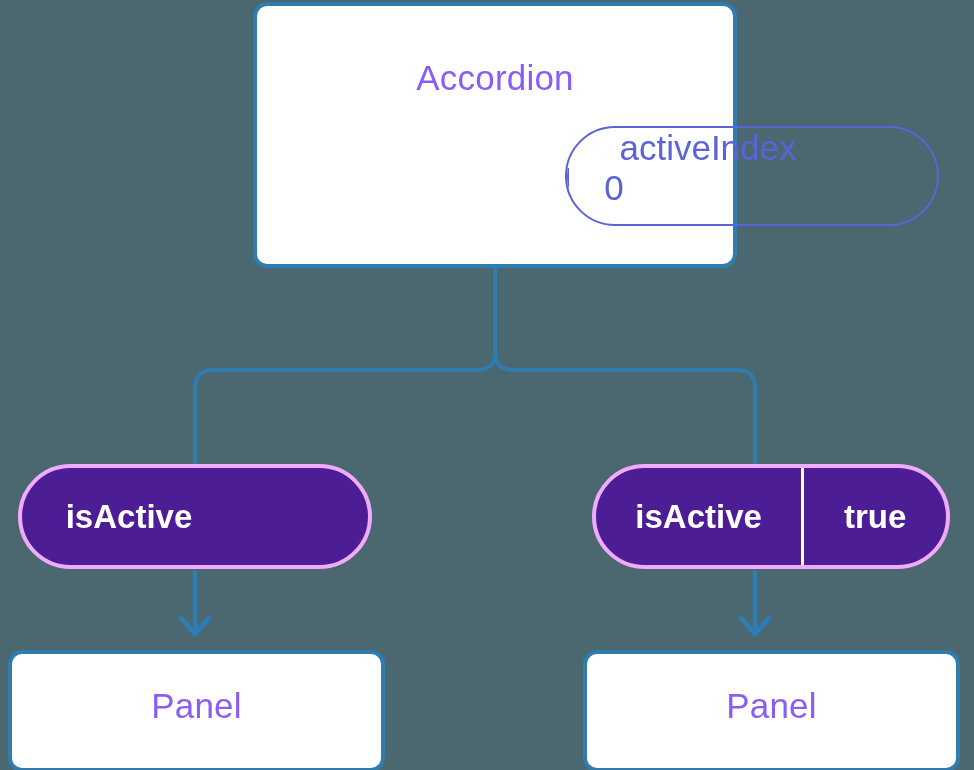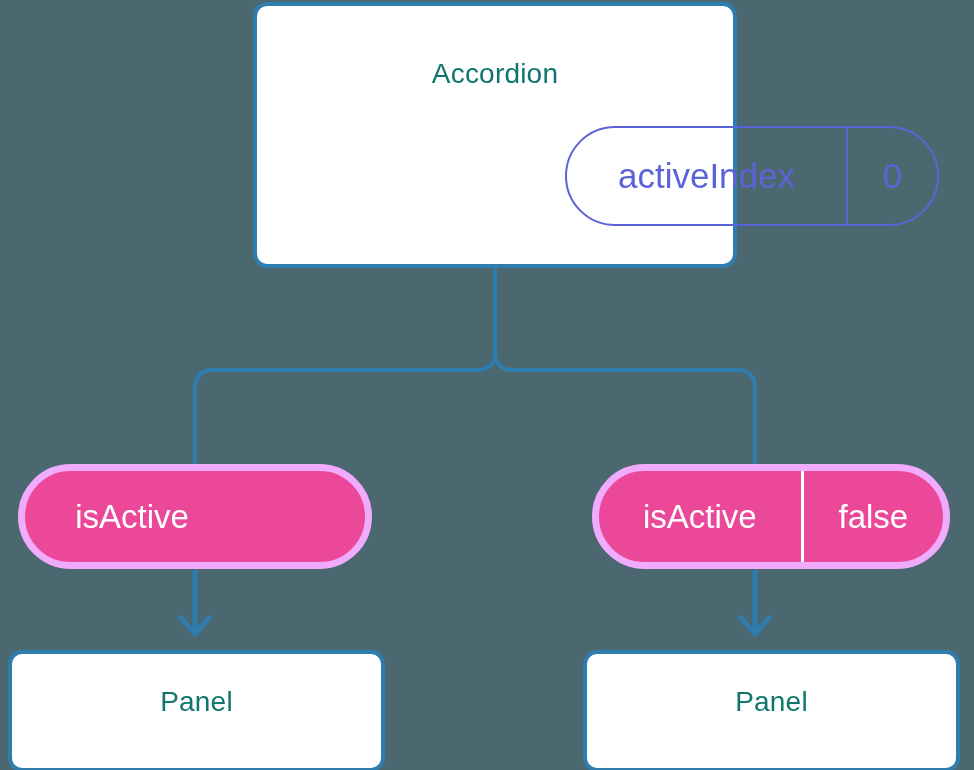--- a/index.html
+++ b/index.html
@@ -32,22 +32,22 @@
 
   
   .card {
     position: absolute;
     background: #ffffff;
     border: 4px solid #2f7cae;
     border-radius: 14px;
     box-sizing: border-box;
   }
   .card-title {
-    color: #0f766e;
-    font-size: 28px;
+    color: #8b5cf6;
+    font-size: 35px;
     font-weight: 400;
     text-align: center;
     letter-spacing: 0.2px;
     white-space: nowrap;
   }
 
   #accordion-card {
     left: 253px;
     top: 2px;
     width: 484px;
@@ -100,37 +100,39 @@
   .pill-outline .pill-val {
     color: #5c63d8;
     font-size: 35px;
   }
   .pill-outline .pill-val {
     border-left: 2px solid #5c63d8;
   }
 
   
   .pill-filled {
-    border: 7px solid #f0abfc;
-    background: #ec4899;
+    border: 4px solid #f0abfc;
+    background: #4c1d95;
+    font-weight: bold;
   }
   .pill-filled .pill-key,
   .pill-filled .pill-val {
     color: #ffffff;
     font-size: 33px;
   }
   .pill-filled .pill-val {
     border-left: 3px solid #ffffff;
   }
 
   #pill-active-index {
     left: 308px;
     top: 120px;
     width: 374px;
     height: 100px;
+    flex-direction: column;
   }
   #pill-active-index .pill-key { width: 282px; }
   #pill-active-index .pill-val { width: 92px; }
 
   #pill-is-active-left {
     left: 18px;
     top: 464px;
     width: 354px;
     height: 105px;
   }
@@ -181,21 +183,21 @@
       <div class="pill-val">0</div>
     </div>
   </div>
 
   <div class="pill pill-filled" id="pill-is-active-left">
     <div class="pill-key">isActive</div>
   </div>
 
   <div class="pill pill-filled" id="pill-is-active-right">
     <div class="pill-key">isActive</div>
-    <div class="pill-val">false</div>
+    <div class="pill-val">true</div>
   </div>
 
   <div class="card panel-card" id="panel-left">
     <div class="card-title">Panel</div>
   </div>
 
   <div class="card panel-card" id="panel-right">
     <div class="card-title">Panel</div>
   </div>
 

